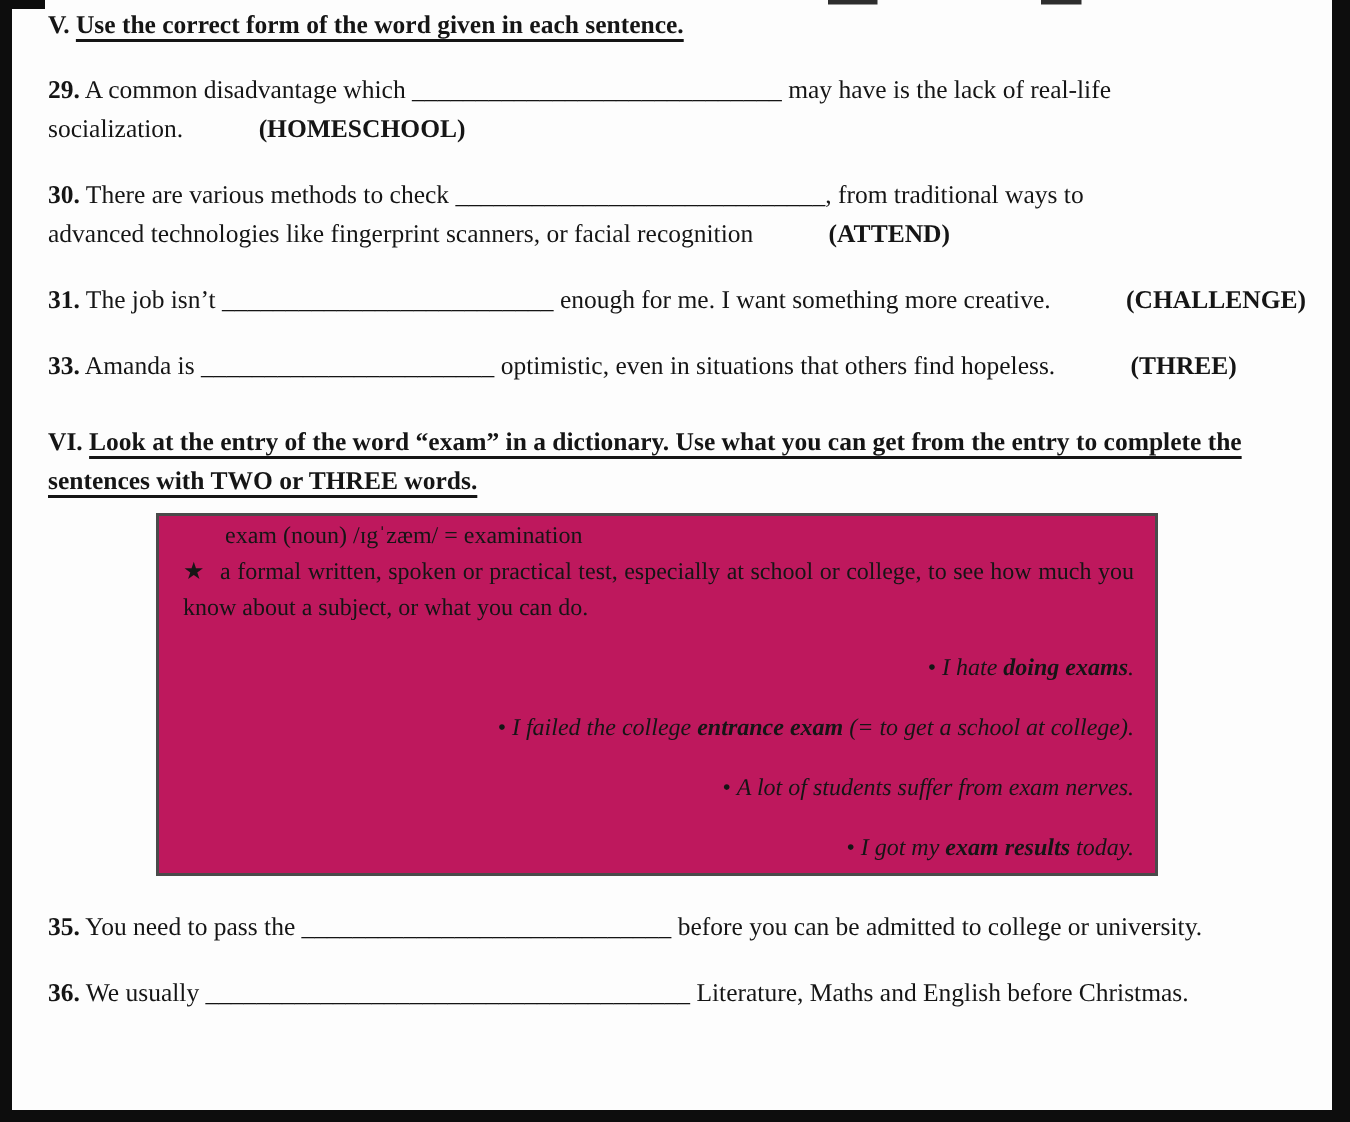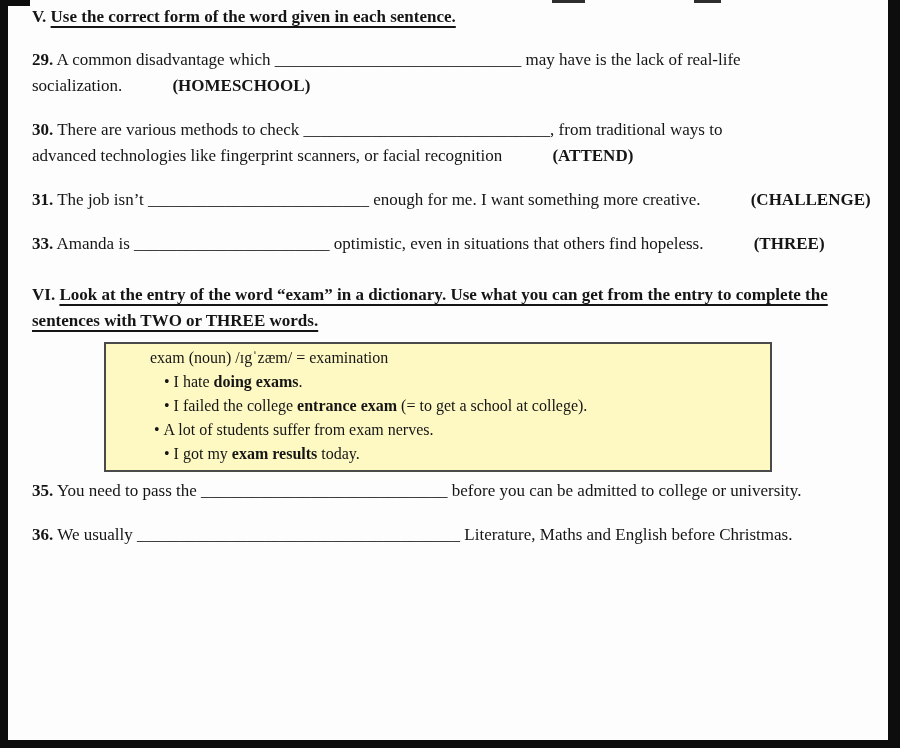--- a/index.html
+++ b/index.html
@@ -31,33 +31,33 @@
   #sec6-head{margin:25px 0 0 0;}
 
   .q{margin:0 0 18px 0;}
   .q .num{font-weight:bold;}
   .kw{font-weight:bold;margin-left:46px;}
   .blank{white-space:nowrap;}
 
   .dict-box{
     box-sizing:border-box;
     margin:8px 0 0 72px;width:668px;
-    background:#fef9c3;border:2px solid #4a4a4a;
+    background:#be185d;border:2px solid #4a4a4a;
     padding:2px 14px 4px 16px;
     font-size:16px;line-height:24px;
   }
   .dict-headword{margin:0 0 0 28px;}
   .dict-def{margin:0;text-align:justify;}
   .dict-def .star{font-style:normal;margin-right:10px;}
-  .dict-ex{margin:0 0 0 42px;}
+  .dict-ex{margin:16px 0 0 42px;font-style:italic;text-align:right;}
   .dict-ex.last{margin-left:32px;}
   .dict-ex b{font-weight:bold;}
   .dict-ex .bullet{margin-right:4px;}
 
-  .q35{margin-top:6px;}
+  .q35{margin-top:21px;}
 </style>
 </head>
 <body>
 
 <div class="frame frame-left"></div>
 <div class="frame frame-right"></div>
 <div class="frame frame-bottom"></div>
 <div class="frame notch-topleft"></div>
 <div class="top-dash d1"></div>
 <div class="top-dash d2"></div>
@@ -73,20 +73,21 @@
   <p class="q"><span class="num">31.</span> <span>The job isn’t </span><span class="blank">__________________________</span><span> enough for me. I want something more creative. </span><span class="kw">(CHALLENGE)</span></p>
 
 
   <p class="q"><span class="num">33.</span> <span>Amanda is </span><span class="blank">_______________________</span><span> optimistic, even in situations that others find hopeless. </span><span class="kw">(THREE)</span></p>
 
 
   <p class="sec-head" id="sec6-head"><span class="num">VI.</span> <span class="u">Look at the entry of the word “exam” in a dictionary. Use what you can get from the entry to complete the sentences with TWO or THREE words.</span></p>
 
   <div class="dict-box">
     <p class="dict-headword">exam (noun) /ɪgˈzæm/ = examination</p>
+    <p class="dict-def"><span class="star">★</span><span>a formal written, spoken or practical test, especially at school or college, to see how much you know about a subject, or what you can do.</span></p>
     <p class="dict-ex"><span class="bullet">•</span><span>I hate </span><b>doing exams</b><span>.</span></p>
     <p class="dict-ex"><span class="bullet">•</span><span>I failed the college </span><b>entrance exam</b><span> (= to get a school at college).</span></p>
     <p class="dict-ex last"><span class="bullet">•</span><span>A lot of students suffer from exam nerves.</span><b></b><span></span></p>
     <p class="dict-ex"><span class="bullet">•</span><span>I got my </span><b>exam results</b><span> today.</span></p>
   </div>
 
   <p class="q q35"><span class="num">35.</span> <span>You need to pass the </span><span class="blank">_____________________________</span><span> before you can be admitted to college or university.</span></p>
 
   <p class="q"><span class="num">36.</span> <span>We usually </span><span class="blank">______________________________________</span><span> Literature, Maths and English before Christmas.</span></p>
 

